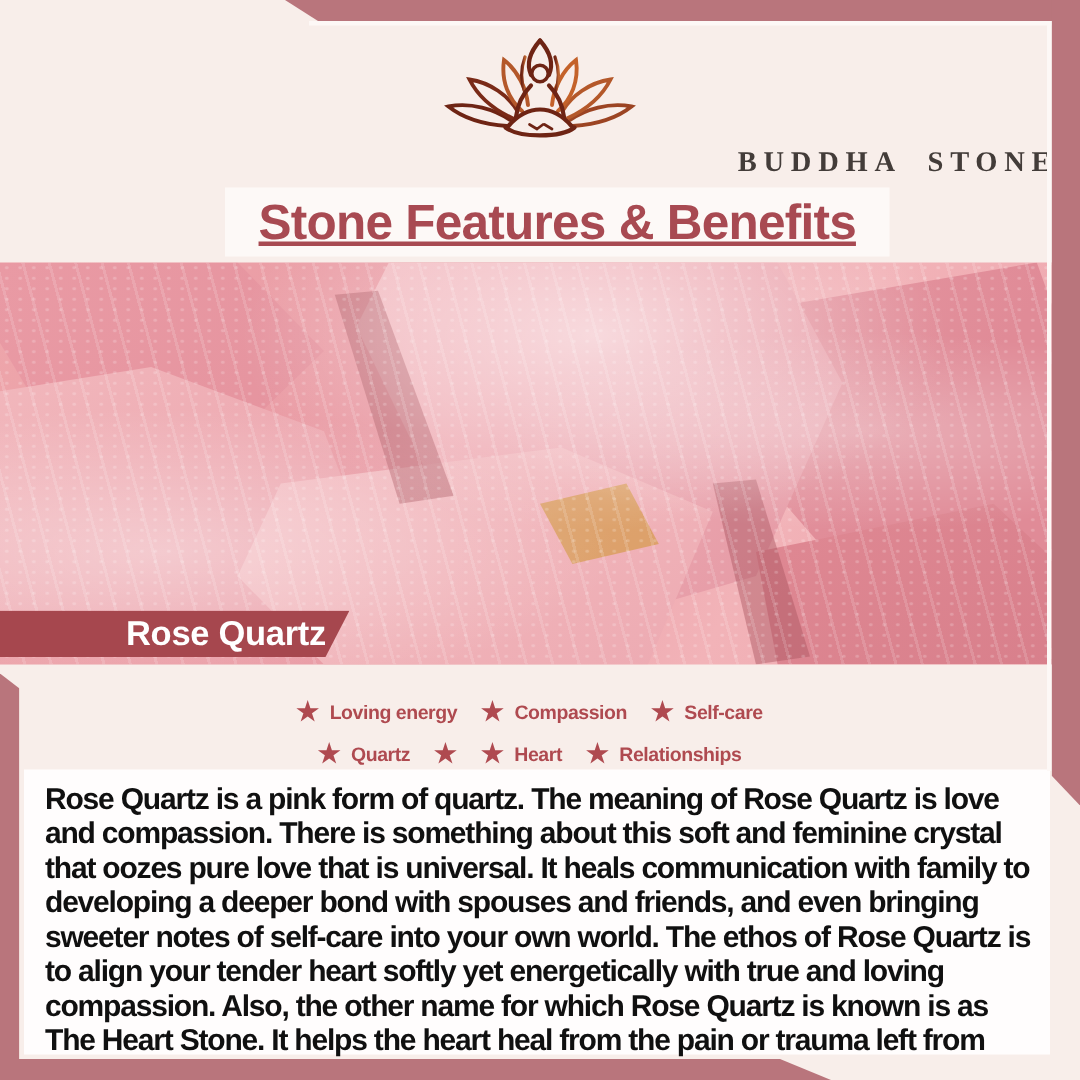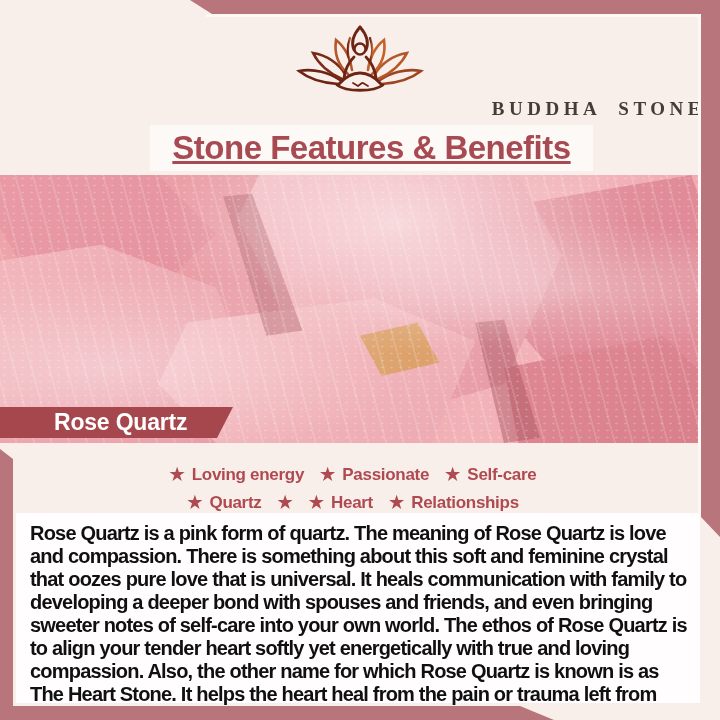--- a/index.html
+++ b/index.html
@@ -53,31 +53,31 @@
     radial-gradient(ellipse at 55% 18%,rgba(255,255,255,.55),transparent 42%),
     radial-gradient(ellipse at 15% 72%,rgba(255,255,255,.38),transparent 35%),
     radial-gradient(ellipse at 80% 42%,rgba(255,255,255,.3),transparent 30%),
     repeating-linear-gradient(75deg,rgba(255,255,255,0) 0 15px,rgba(255,255,255,.14) 15px 17px);}
   .speckle{background-image:radial-gradient(rgba(255,255,255,.45) 1px,transparent 1.5px);
     background-size:9px 7px;opacity:.45;}
 
   
   .ribbon{position:absolute;left:0;top:407px;width:233px;height:31px;background:#a6474e;
     clip-path:polygon(0 0,100% 0,calc(100% - 16px) 100%,0 100%);}
-  .ribbon span{display:block;padding-left:54px;line-height:31px;font-size:23px;
+  .ribbon span{display:block;padding-left:84px;line-height:31px;font-size:23px;
     font-weight:700;letter-spacing:-0.2px;color:#fff;}
 
   
   .feature-row{position:absolute;left:0;width:706px;display:flex;justify-content:center;
     align-items:center;gap:16px;color:#af4a50;font-weight:700;}
   .feature-row.row1{top:463px;}
   .feature-row.row2{top:491px;}
   .feature{display:flex;align-items:center;gap:7px;}
   .feature .star{font-size:17px;line-height:24px;}
-  .feature .label{font-size:17px;line-height:24px;letter-spacing:-0.3px;}
+  .feature .label{font-size:13px;line-height:24px;letter-spacing:-0.3px;}
 
   
   .text-box{position:absolute;left:16px;top:513px;width:684px;height:190px;background:#fffdfd;}
   .text-box p{margin:0;padding:9px 13px 0 14px;font-size:20px;line-height:23px;
     font-weight:700;letter-spacing:-0.8px;color:#101010;}
 </style>
 </head>
 <body>
 
 <div class="canvas">
@@ -138,21 +138,21 @@
     <span>Rose Quartz</span>
   </div>
 
   <div class="feature-row row1">
     <span class="feature">
       <span class="star">★</span>
       <span class="label">Loving energy</span>
     </span>
     <span class="feature">
       <span class="star">★</span>
-      <span class="label">Passionate</span>
+      <span class="label">Compassion</span>
     </span>
     <span class="feature">
       <span class="star">★</span>
       <span class="label">Self-care</span>
     </span>
   </div>
   <div class="feature-row row2">
     <span class="feature">
       <span class="star">★</span>
       <span class="label">Quartz</span>

